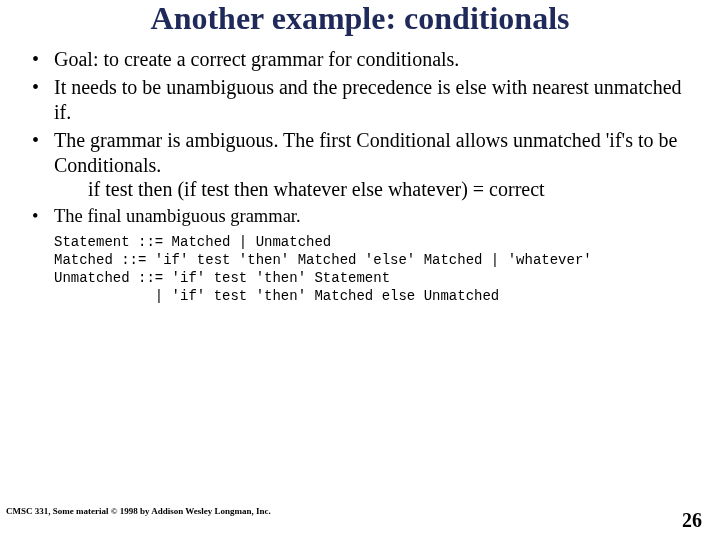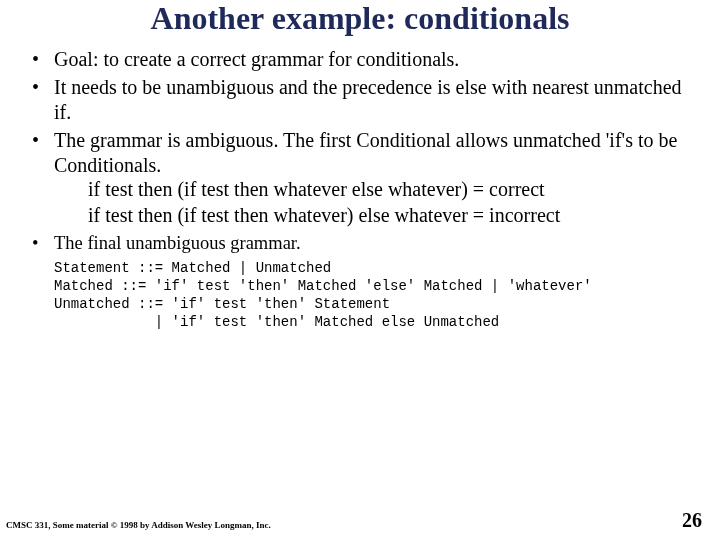--- a/index.html
+++ b/index.html
@@ -55,21 +55,21 @@
   }
   .bullet-small {
     font-size: 18.5px;
   }
   .code-small {
     font-size: 14px;
   }
   .footer-left {
     position: absolute;
     left: 6px;
-    bottom: 10px;
+    bottom: 24px;
     font-family: "Times New Roman", Times, serif;
     font-weight: bold;
     font-size: 9px;
     color: #000;
   }
   .footer-right {
     position: absolute;
     right: 18px;
     bottom: 8px;
     font-family: "Times New Roman", Times, serif;
@@ -89,21 +89,20 @@
   <div class="body">
 
     <div class="bullet">Goal: to create a correct grammar for conditionals.</div>
 
     <div class="bullet">It needs to be unambiguous and the precedence is else with nearest unmatched if.</div>
 
 
     <div class="bullet">
       <span>The grammar is ambiguous. The first Conditional allows unmatched 'if's to be Conditionals.</span>
       <div class="sub">if test then (if test then whatever else whatever) = correct</div>
-      <div class="sub">if test then (if test then whatever) else whatever = incorrect</div>
     </div>
 
     <div class="bullet bullet-small">The final unambiguous grammar.</div>
 
     <div class="code code-small">Statement ::= Matched | Unmatched
 Matched ::= 'if' test 'then' Matched 'else' Matched | 'whatever'
 Unmatched ::= 'if' test 'then' Statement
             | 'if' test 'then' Matched else Unmatched</div>
 
   </div>

